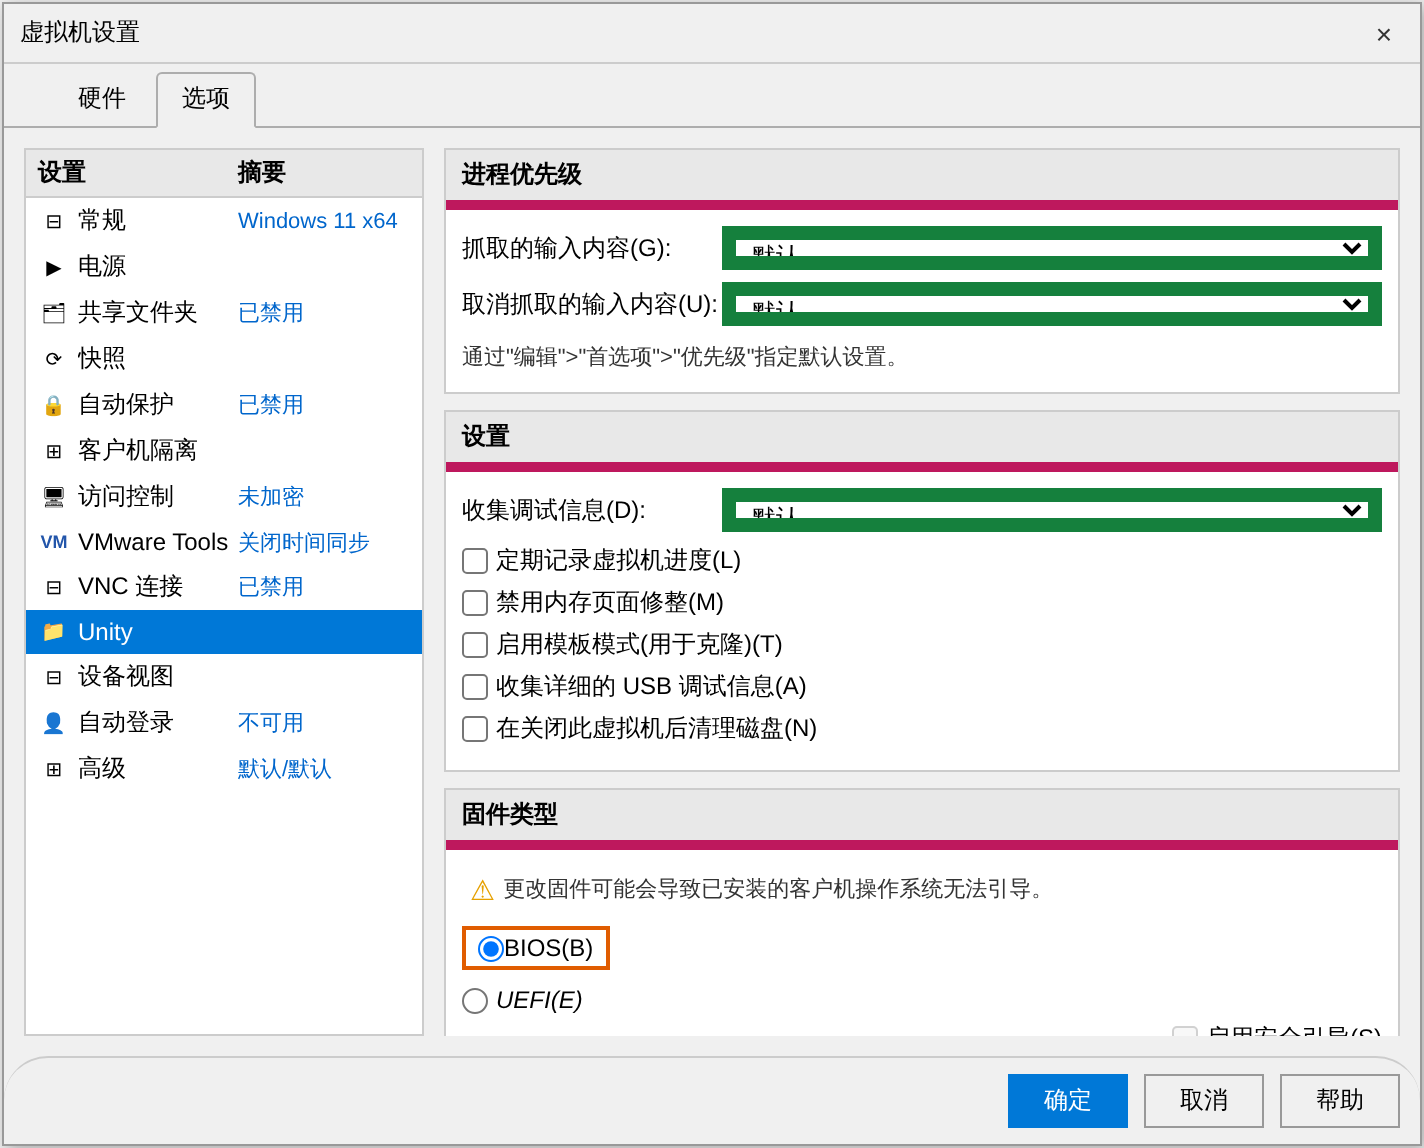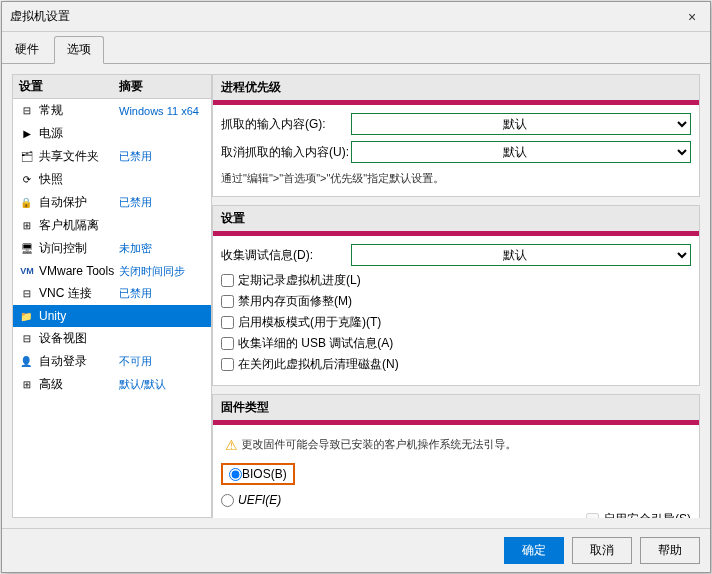--- a/index.html
+++ b/index.html
@@ -41,21 +41,21 @@
       height: 20px;
       display: flex;
       align-items: center;
       justify-content: center;
       cursor: pointer;
       font-size: 14px;
       color: #333;
     }
     .tabs {
       display: flex;
-      padding: 4px 0 0;
+      padding: 4px 24px 0;
       background: #f0f0f0;
       border-bottom: 1px solid #adadad;
     }
     .tab {
       padding: 4px 12px;
       cursor: pointer;
       font-size: 12px;
       border: 1px solid transparent;
       margin-right: 2px;
       border-radius: 3px 3px 0 0;
@@ -65,21 +65,21 @@
       background: #f0f0f0;
       border: 1px solid #adadad;
       border-bottom: 1px solid #f0f0f0;
       margin-bottom: -1px;
       z-index: 1;
     }
     .content {
       display: flex;
       flex: 1;
       padding: 10px;
-      gap: 0;
+      gap: 10px;
       overflow: hidden;
     }
     .left-panel {
       width: 200px;
       min-width: 200px;
       border: 1px solid #ccc;
       background: white;
       overflow-y: auto;
     }
     .left-header {
@@ -138,26 +138,25 @@
       margin-bottom: 6px;
     }
     .form-row:last-child { margin-bottom: 0; }
     .form-label {
       min-width: 130px;
       font-size: 12px;
     }
     .form-select {
       flex: 1;
       height: 22px;
-      border: 1px solid #15803d;
+      border: 7px solid #15803d;
       background: white;
       font-size: 12px;
       padding: 0 4px;
       font-family: inherit;
-      text-align: center;
     }
     .form-note {
       font-size: 11px;
       color: #333;
       padding: 2px 0;
     }
     .checkbox-row {
       display: flex;
       align-items: center;
       margin-bottom: 4px;
@@ -199,20 +198,21 @@
     .uefi-sub {
       padding-left: 20px;
       justify-content: flex-end;
     }
     .bottom-bar {
       padding: 8px 10px;
       display: flex;
       justify-content: flex-end;
       gap: 8px;
       border-top: 1px solid #ccc;
+      border-radius: 22px;
     }
     .btn {
       padding: 4px 16px;
       font-size: 12px;
       border: 1px solid #999;
       background: #f0f0f0;
       cursor: pointer;
       font-family: inherit;
       min-width: 60px;
     }

